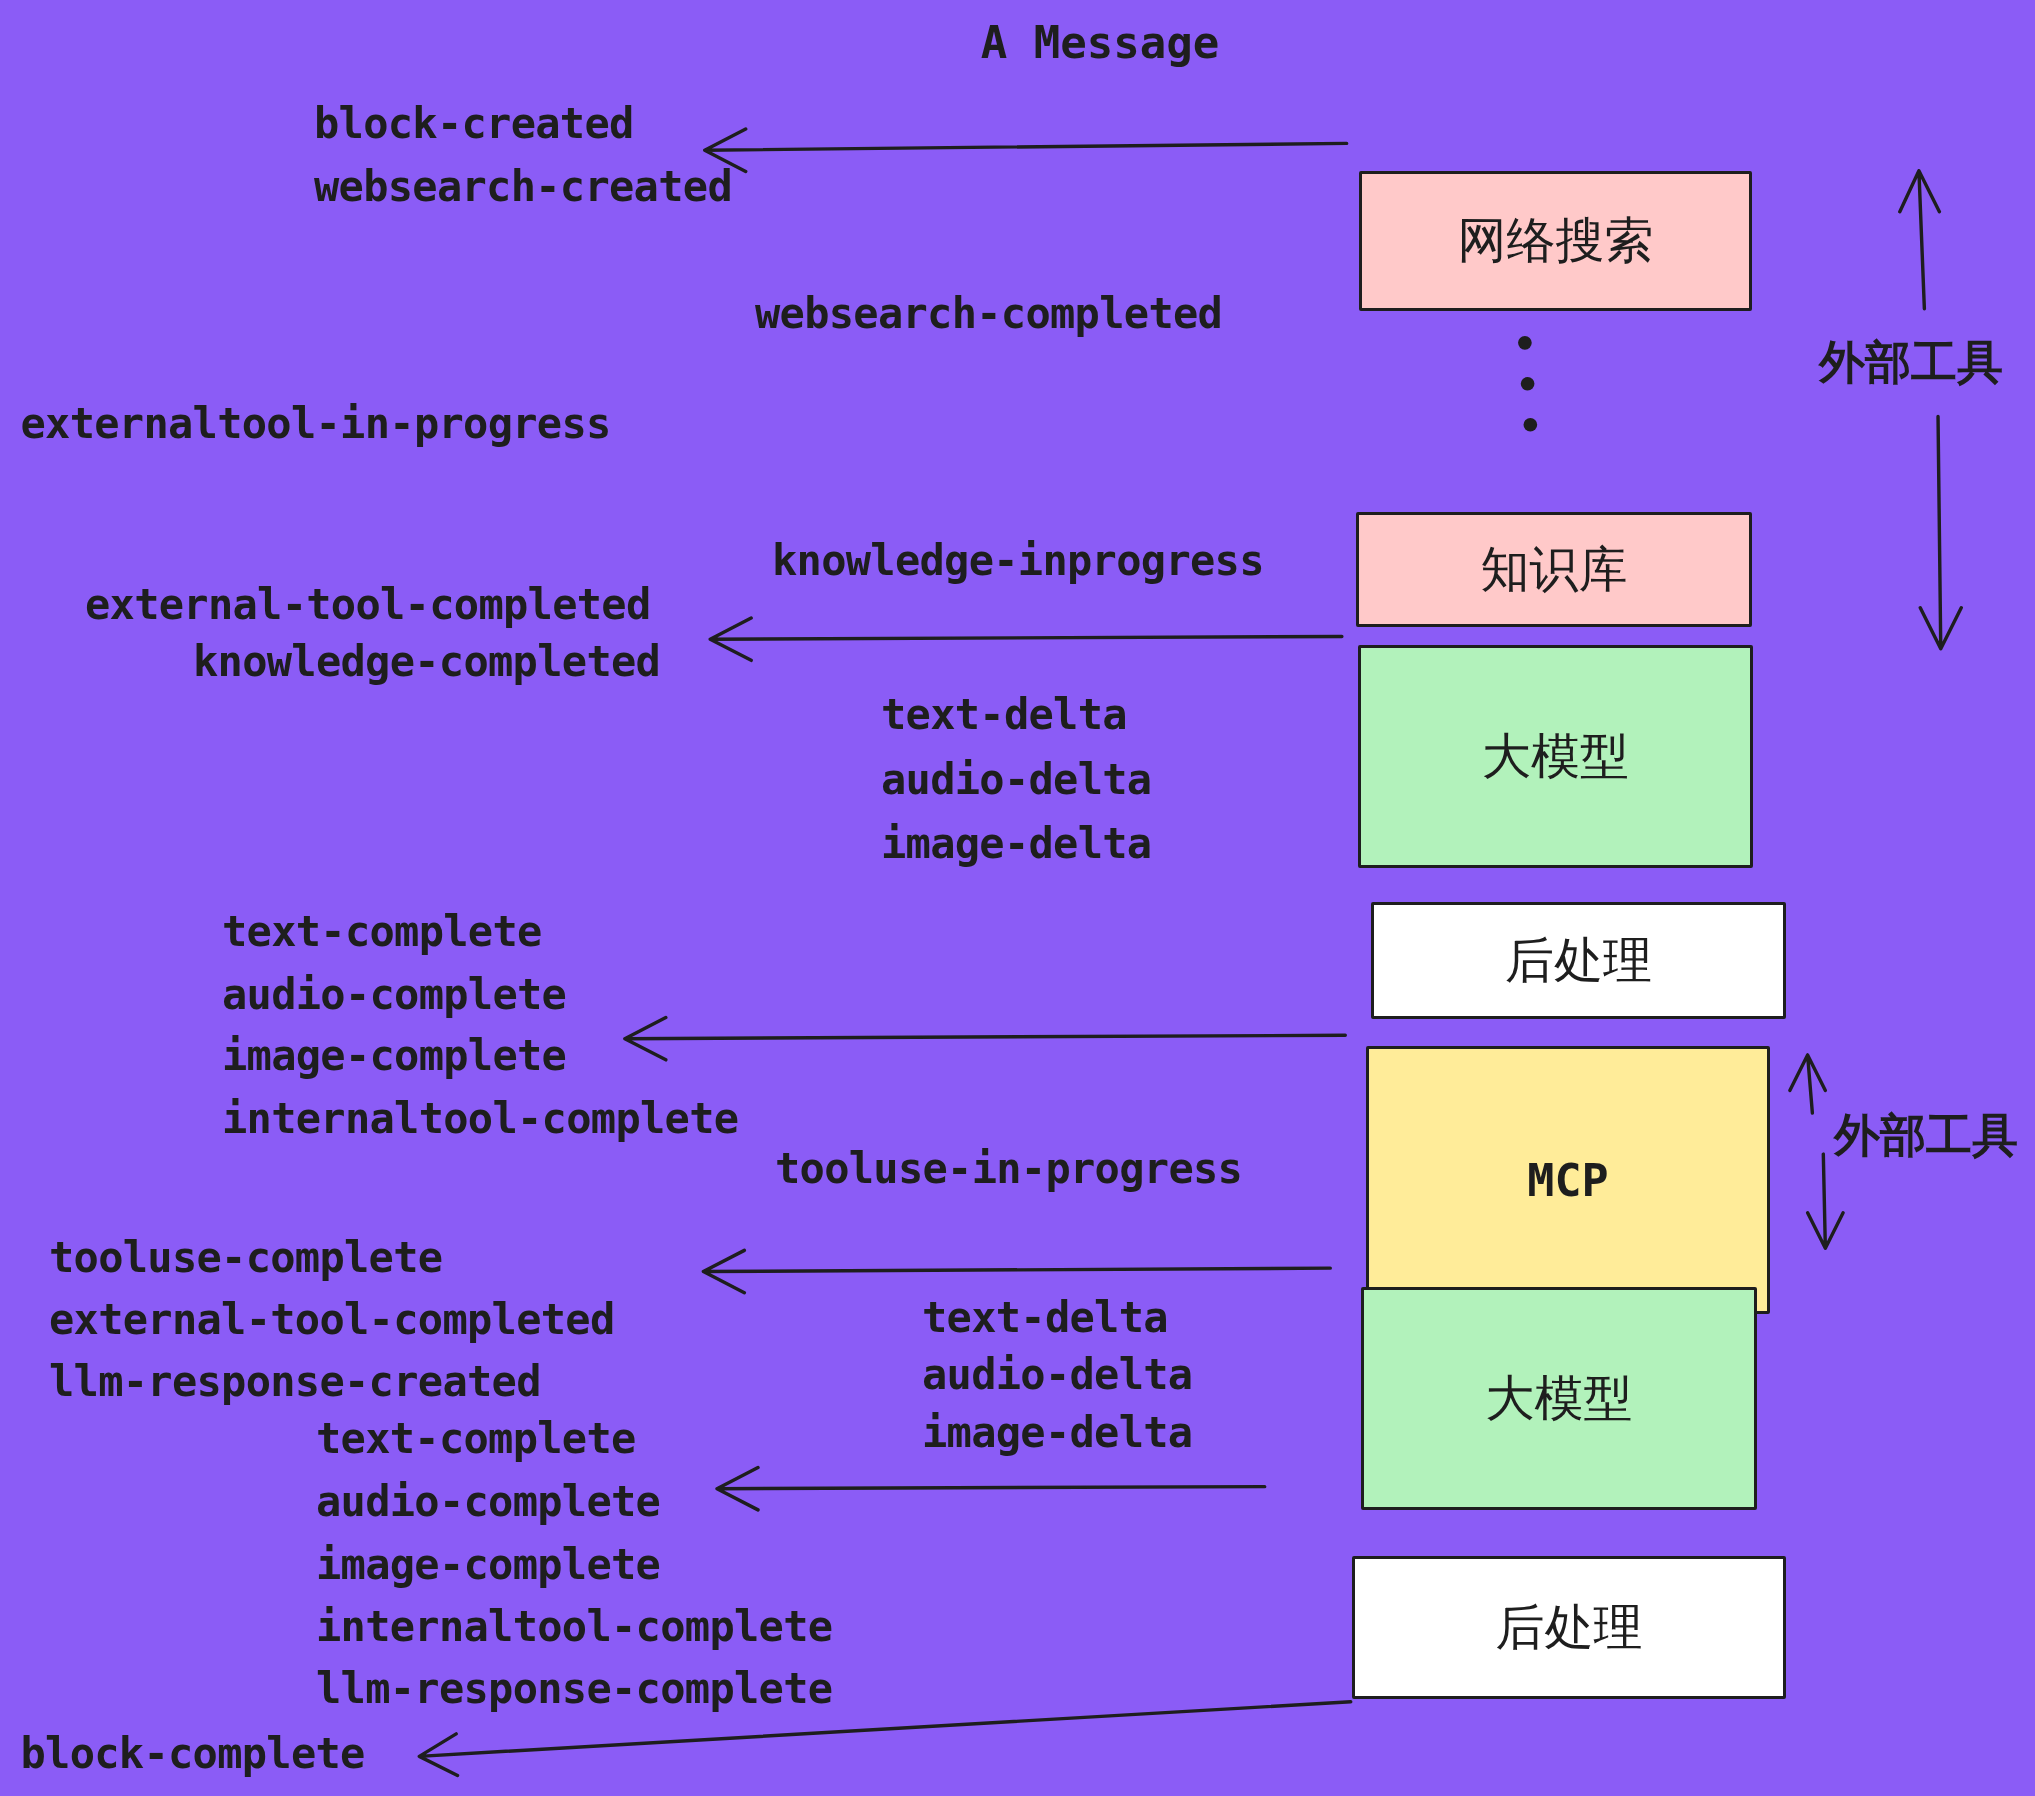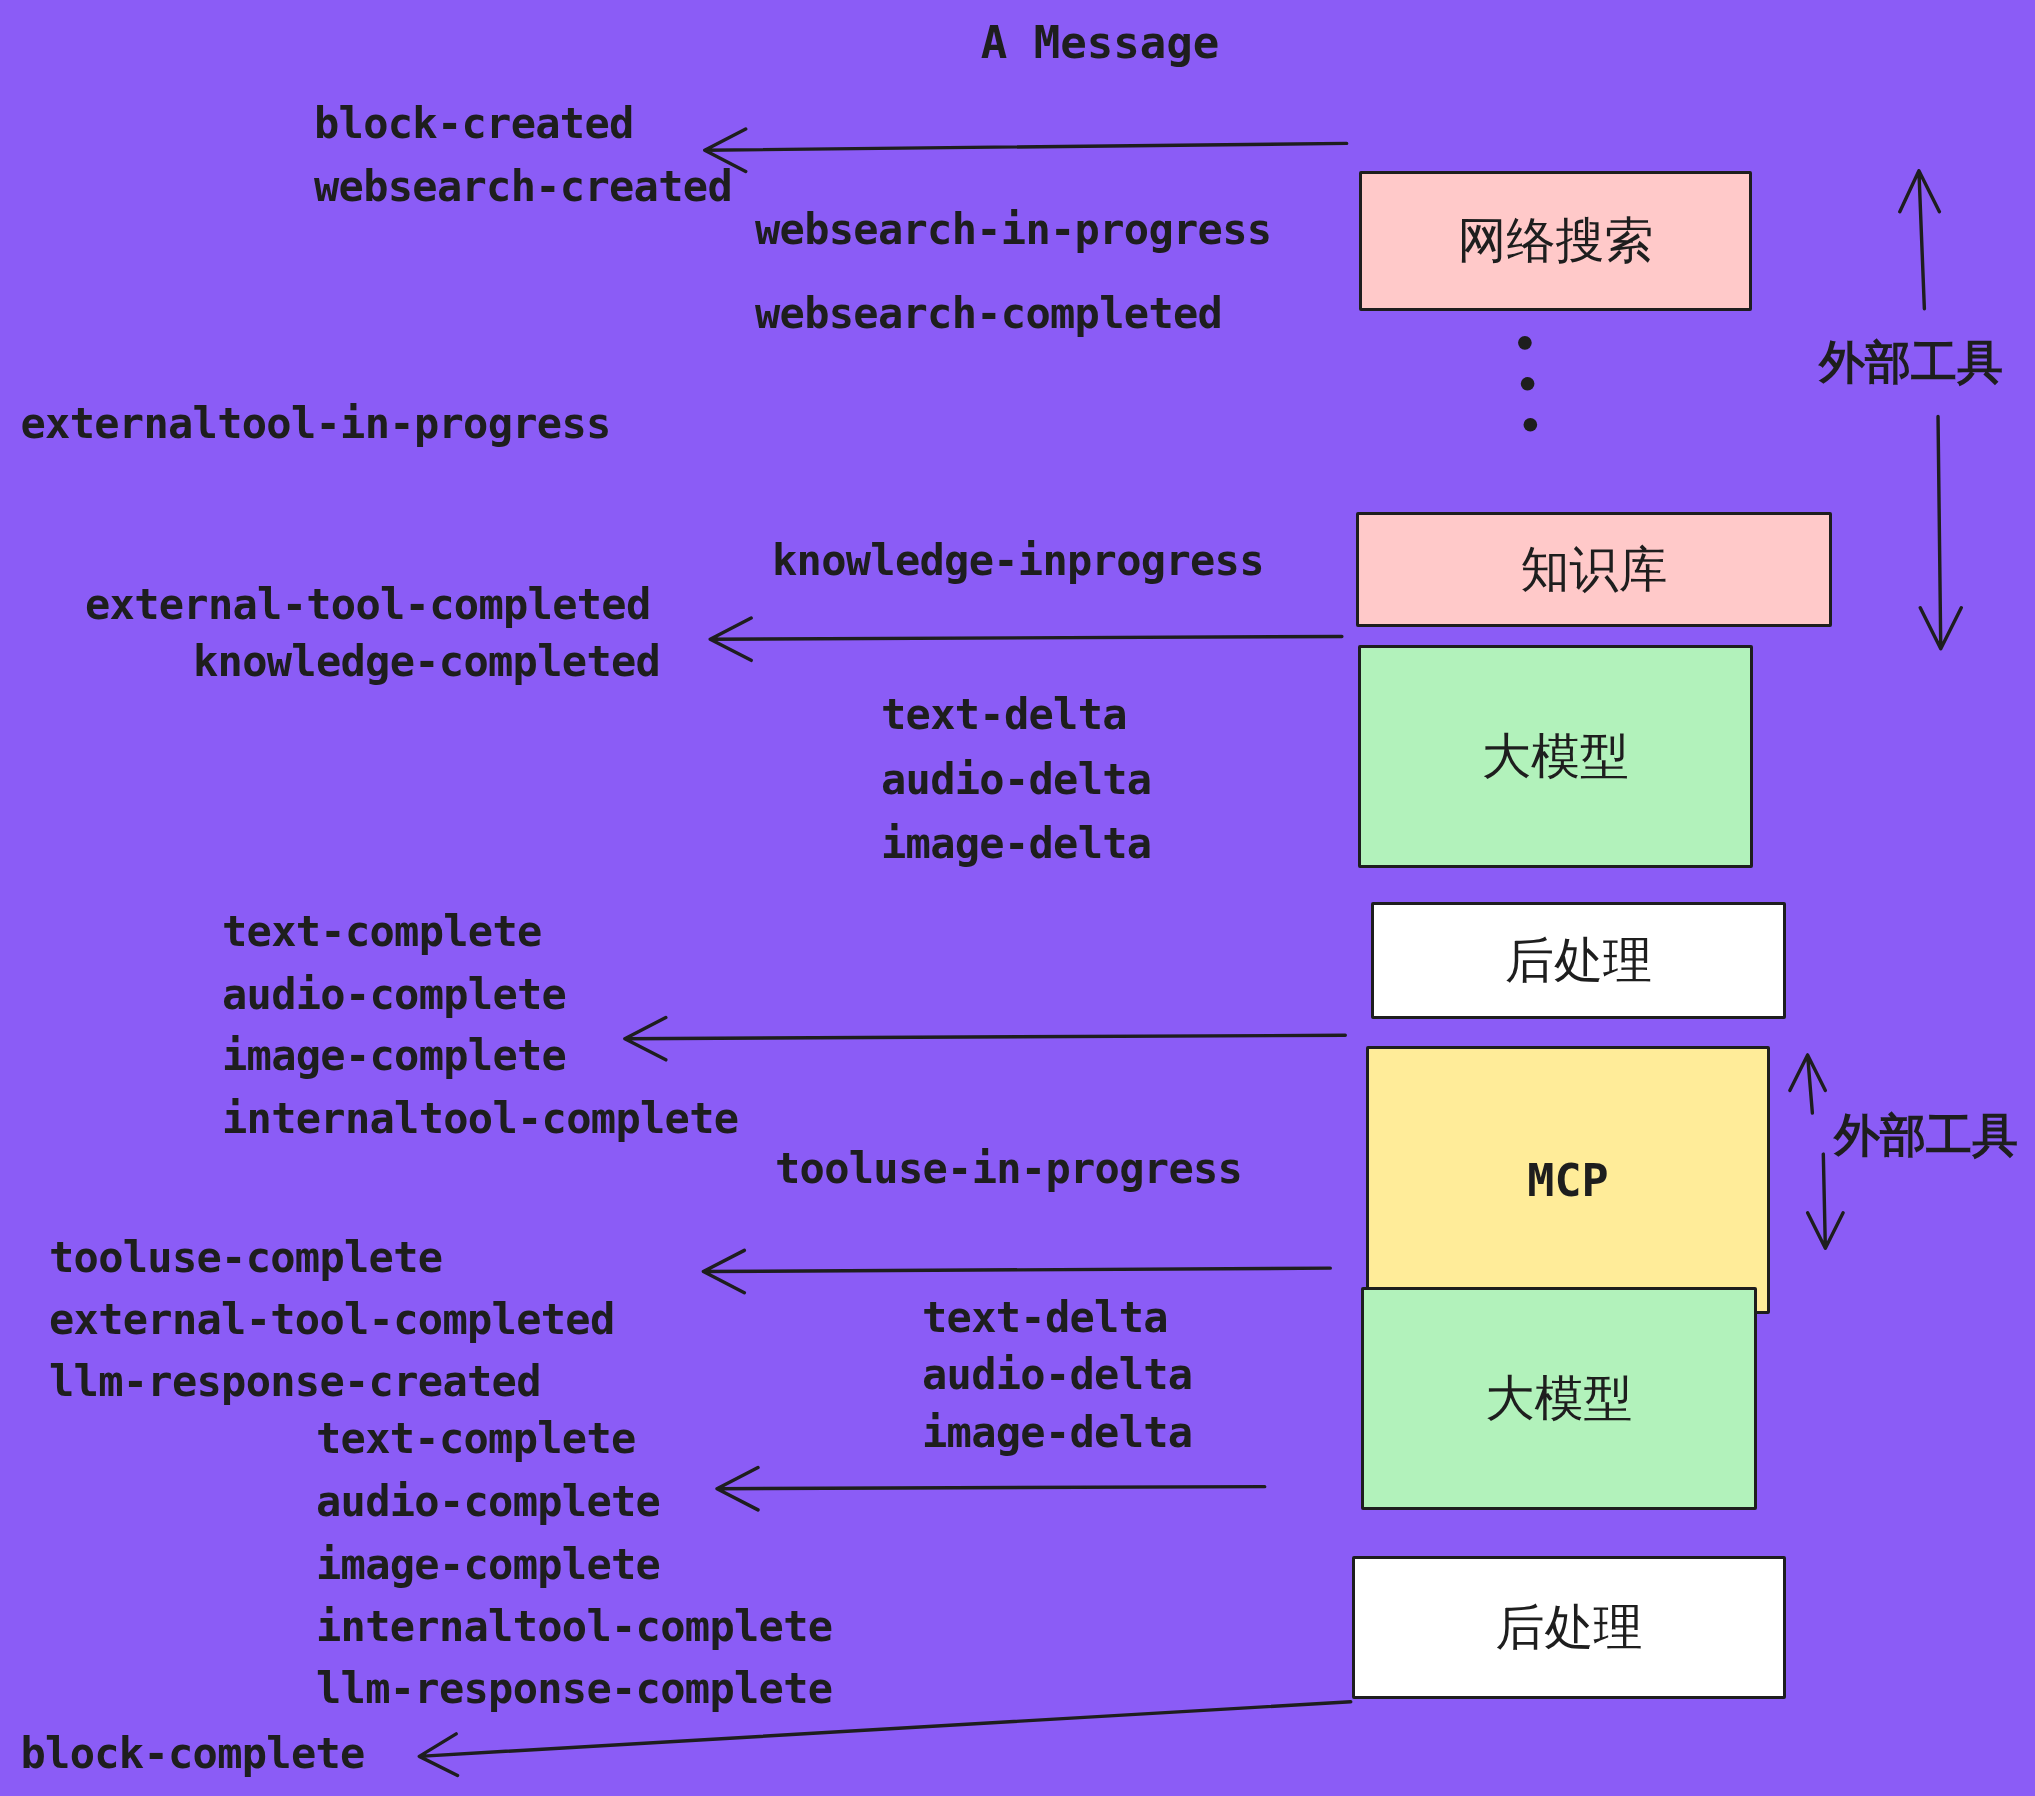--- a/index.html
+++ b/index.html
@@ -99,21 +99,20 @@
       <circle cx="2233" cy="502" r="10"></circle>
       <circle cx="2237" cy="562" r="10"></circle>
       <circle cx="2241" cy="622" r="10"></circle>
     </g>
   </svg>
 
   <div class="title" style="left:1100px; top:42px;">A Message</div>
 
   <div class="ev" style="left:314px;  top:123px;">block-created</div>
   <div class="ev" style="left:314px;  top:186px;">websearch-created</div>
-  <div class="ev" style="left:755px; top:229px;">websearch-in-progress</div>
   <div class="ev" style="left:755px; top:313px;">websearch-completed</div>
   <div class="ev" style="left:20.5px;   top:423px;">externaltool-in-progress</div>
   <div class="ev" style="left:772px; top:560px;">knowledge-inprogress</div>
   <div class="ev" style="left:85px;  top:604px;">external-tool-completed</div>
   <div class="ev" style="left:193px;  top:661px;">knowledge-completed</div>
   <div class="ev" style="left:881px; top:714px;">text-delta</div>
   <div class="ev" style="left:881px; top:779px;">audio-delta</div>
   <div class="ev" style="left:881px; top:843px;">image-delta</div>
   <div class="ev" style="left:222px;  top:931px;">text-complete</div>
   <div class="ev" style="left:222px;  top:994px;">audio-complete</div>
@@ -129,21 +128,21 @@
   <div class="ev" style="left:316px;  top:1438px;">text-complete</div>
   <div class="ev" style="left:316px;  top:1501px;">audio-complete</div>
   <div class="ev" style="left:316px;  top:1564px;">image-complete</div>
   <div class="ev" style="left:316px;  top:1626px;">internaltool-complete</div>
   <div class="ev" style="left:316px;  top:1688px;">llm-response-complete</div>
   <div class="ev" style="left:20.5px;   top:1753px;">block-complete</div>
 
   <div class="box" style="left: 1359px; top: 171px; width: 393px; height: 140px; background-color: rgb(255, 201, 201);">
     <span class="box-label">网络搜索</span>
   </div>
-  <div class="box" style="left: 1356px; top: 512px; width: 476px; height: 115px; background-color: rgb(255, 201, 201);">
+  <div class="box" style="left: 1356px; top: 512px; width: 396px; height: 115px; background-color: rgb(255, 201, 201);">
     <span class="box-label">知识库</span>
   </div>
   <div class="box" style="left: 1358px; top: 645px; width: 395px; height: 223px; background-color: rgb(178, 242, 187);">
     <span class="box-label">大模型</span>
   </div>
   <div class="box" style="left: 1371px; top: 902px; width: 415px; height: 117px; background-color: rgb(255, 255, 255);">
     <span class="box-label">后处理</span>
   </div>
   <div class="box" style="left: 1366px; top: 1046px; width: 404px; height: 268px; background-color: rgb(255, 236, 153);">
     <span class="box-label mono">MCP</span>

